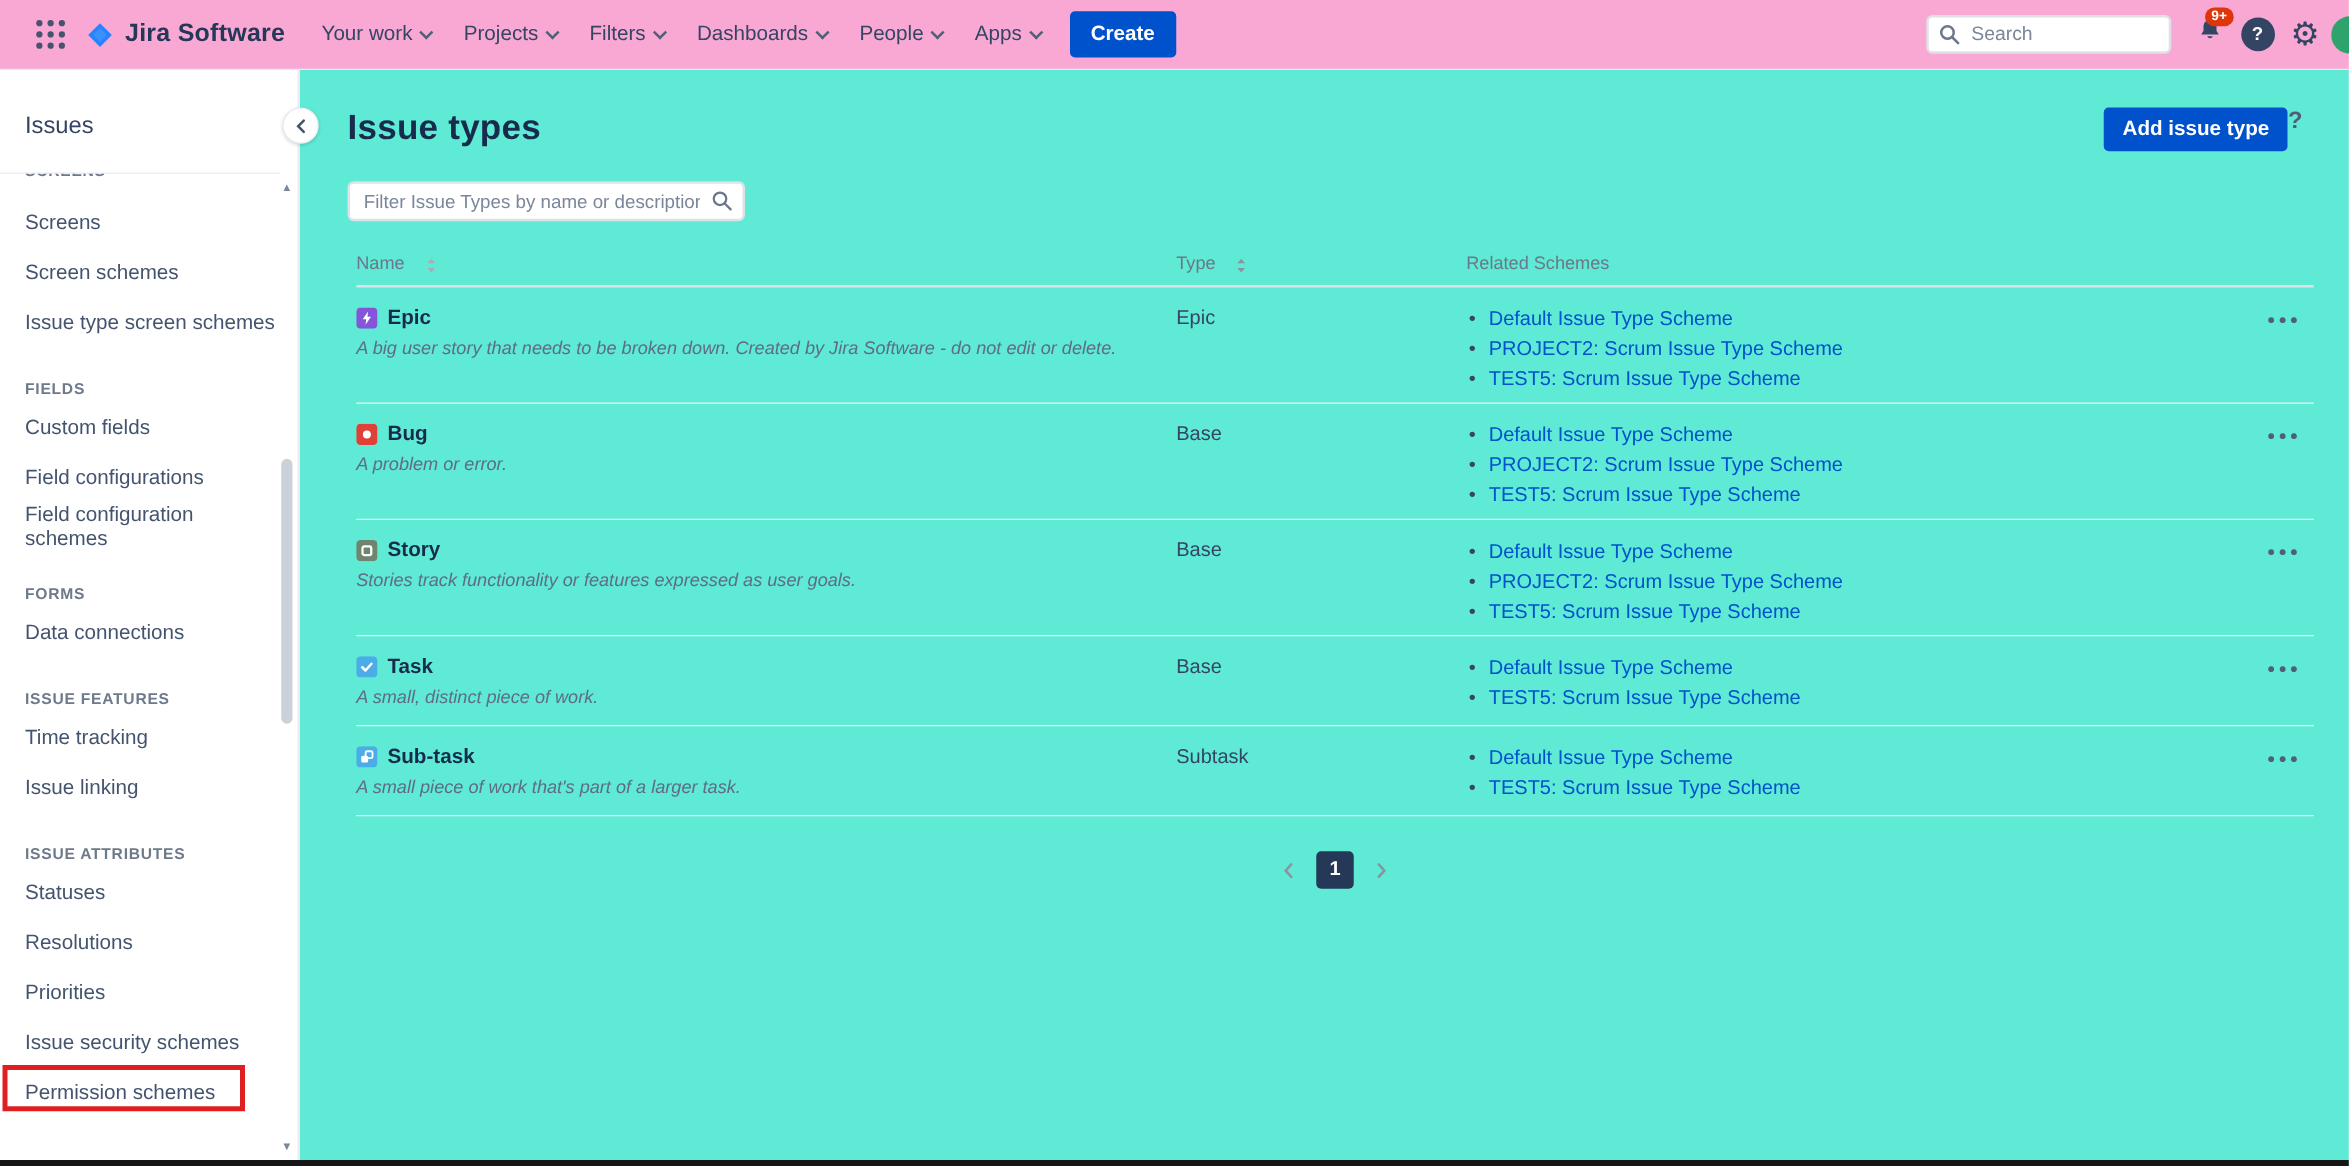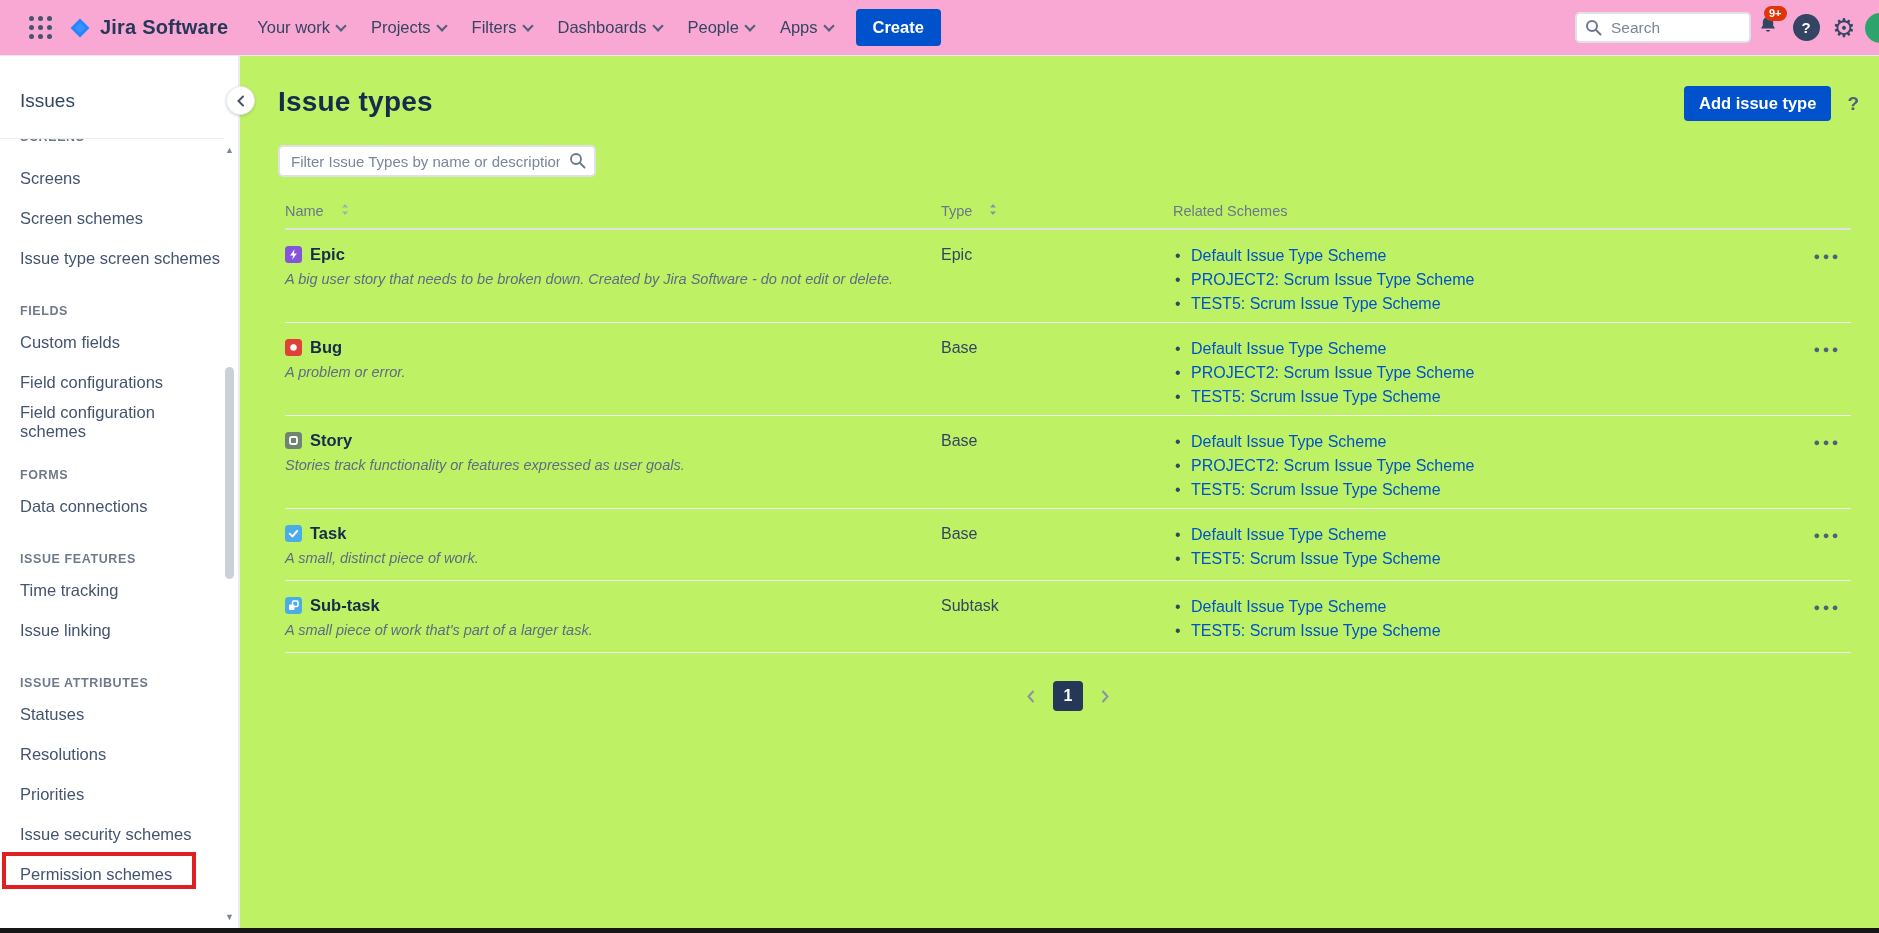--- a/index.html
+++ b/index.html
@@ -22,21 +22,21 @@
   .logo-text{font-size:20px;font-weight:600;color:#253858;letter-spacing:.2px;white-space:nowrap;}
   .nav{display:flex;align-items:center;height:68px;}
   .nav-item{display:flex;align-items:center;gap:7px;padding:0 13px;height:56px;
     font-size:16.5px;color:#344563;cursor:pointer;white-space:nowrap;}
   .chev{width:8px;height:8px;border-right:2px solid #505F79;border-bottom:2px solid #505F79;
     transform:rotate(45deg);margin-top:-4px;}
   .create-btn{background:var(--c-accent);color:#fff;border:none;border-radius:4px;
     font-size:16.5px;font-weight:700;padding:9px 17px;margin-left:10px;cursor:pointer;
     font-family:inherit;}
   .topbar-spacer{flex:1;}
-  .searchbox{position:relative;width:176px;height:31px;}
+  .searchbox{position:relative;width:196px;height:31px;margin-right:14px;}
   .searchbox input{width:100%;height:100%;border:2px solid #DFE1E6;border-radius:5px;
     padding:0 10px 0 34px;font-size:15.5px;color:#344563;outline:none;font-family:inherit;}
   .searchbox input::placeholder{color:#7A869A;}
   .search-glyph{position:absolute;left:10px;top:7px;}
   .tb-icon{position:relative;display:flex;align-items:center;justify-content:center;
     width:34px;height:34px;cursor:pointer;margin-right:4px;}
   .badge{position:absolute;top:-5px;left:13px;background:var(--c-badge);color:#fff;
     font-size:11px;font-weight:700;border-radius:9px;padding:2px 5px;line-height:1;z-index:2;}
   .help-circle{width:27px;height:27px;border-radius:50%;background:#344563;color:#fff;
     font-size:15px;font-weight:700;display:flex;align-items:center;justify-content:center;}
@@ -63,38 +63,38 @@
     background:#fff;border:1px solid #EBECF0;box-shadow:0 1px 3px rgba(9,30,66,.2);
     display:flex;align-items:center;justify-content:center;cursor:pointer;z-index:40;}
   .sb-scroll{position:absolute;right:2px;top:33px;bottom:4px;width:13px;}
   .sb-arrow{position:absolute;left:0;width:13px;text-align:center;font-size:9px;color:#7A8699;}
   .sb-arrow.up{top:56px;}
   .sb-arrow.down{bottom:2px;}
   .sb-thumb{position:absolute;left:2px;top:278px;height:212px;width:9px;border-radius:5px;
     background:#CBD1D9;cursor:grab;}
 
   
-  .main{position:absolute;top:56px;left:240px;right:0;bottom:0;background:#bef264;
-    padding:30px 16px 0 38px;}
+  .main{position:absolute;top:56px;left:240px;right:0;bottom:0;background:#5eead4;
+    padding:30px 33px 0 38px;}
   .page-head{display:flex;align-items:flex-start;}
   .page-title{font-size:28px;font-weight:700;color:#172B4D;letter-spacing:.2px;}
-  .head-actions{margin-left:auto;display:flex;align-items:center;gap:16px;padding-right:4px;}
+  .head-actions{margin-left:auto;display:flex;padding-right:4px;}
   .add-btn{background:var(--c-accent);color:#fff;border:none;border-radius:4px;
     font-size:16.5px;font-weight:700;padding:8px 15px;cursor:pointer;font-family:inherit;}
   .page-help{font-size:19px;font-weight:700;color:#505F79;cursor:pointer;}
   .filterbox{position:relative;width:318px;height:32px;margin-top:24px;}
   .filterbox input{width:100%;height:100%;border:2px solid #DFE1E6;border-radius:5px;
     padding:0 34px 0 11px;font-size:15px;color:#344563;outline:none;font-family:inherit;background:#fff;}
   .filterbox input::placeholder{color:#7A869A;}
   .filter-glyph{position:absolute;right:10px;top:7px;}
 
   .table{margin:26px 0 0 7px;width:1566px;}
   .thead,.trow{display:grid;grid-template-columns:656px 232px 622px 56px;align-items:start;}
   .thead{border-bottom:2px solid #DFE1E6;padding-bottom:9px;}
-  .th{font-size:14.5px;color:#6B778C;display:flex;align-items:flex-start;gap:17px;cursor:pointer;}
+  .th{font-size:14.5px;color:#6B778C;display:flex;align-items:flex-end;gap:17px;cursor:pointer;}
   .th.plain{cursor:default;}
   .trow{border-bottom:1px solid #EDEFF2;padding:15px 0 6px;min-height:72px;}
   .row-title-line{display:flex;align-items:center;gap:8px;}
   .type-ico{width:17px;height:17px;flex:none;display:block;}
   .row-title{font-size:16.5px;font-weight:700;color:#172B4D;cursor:pointer;}
   .row-desc{font-size:14.5px;color:#5E6C84;margin-top:7px;font-style:italic;}
   .cell-type{font-size:16px;color:#344563;padding-top:1px;}
   .cell-schemes{margin-top:-1px;}
   .cell-schemes li{list-style:none;position:relative;padding-left:18px;line-height:24px;}
   .cell-schemes li::before{content:"•";position:absolute;left:2px;color:#37455E;}

